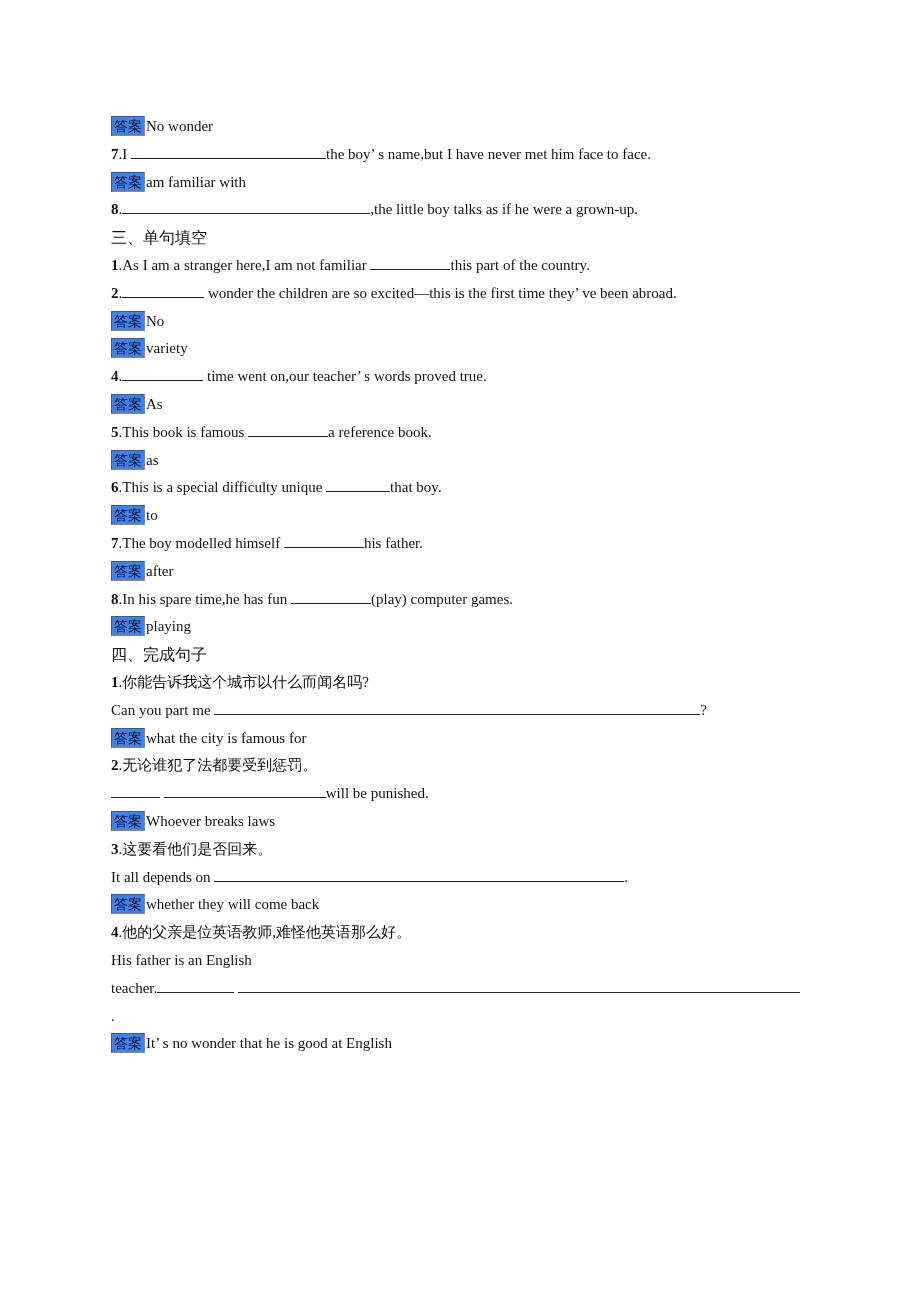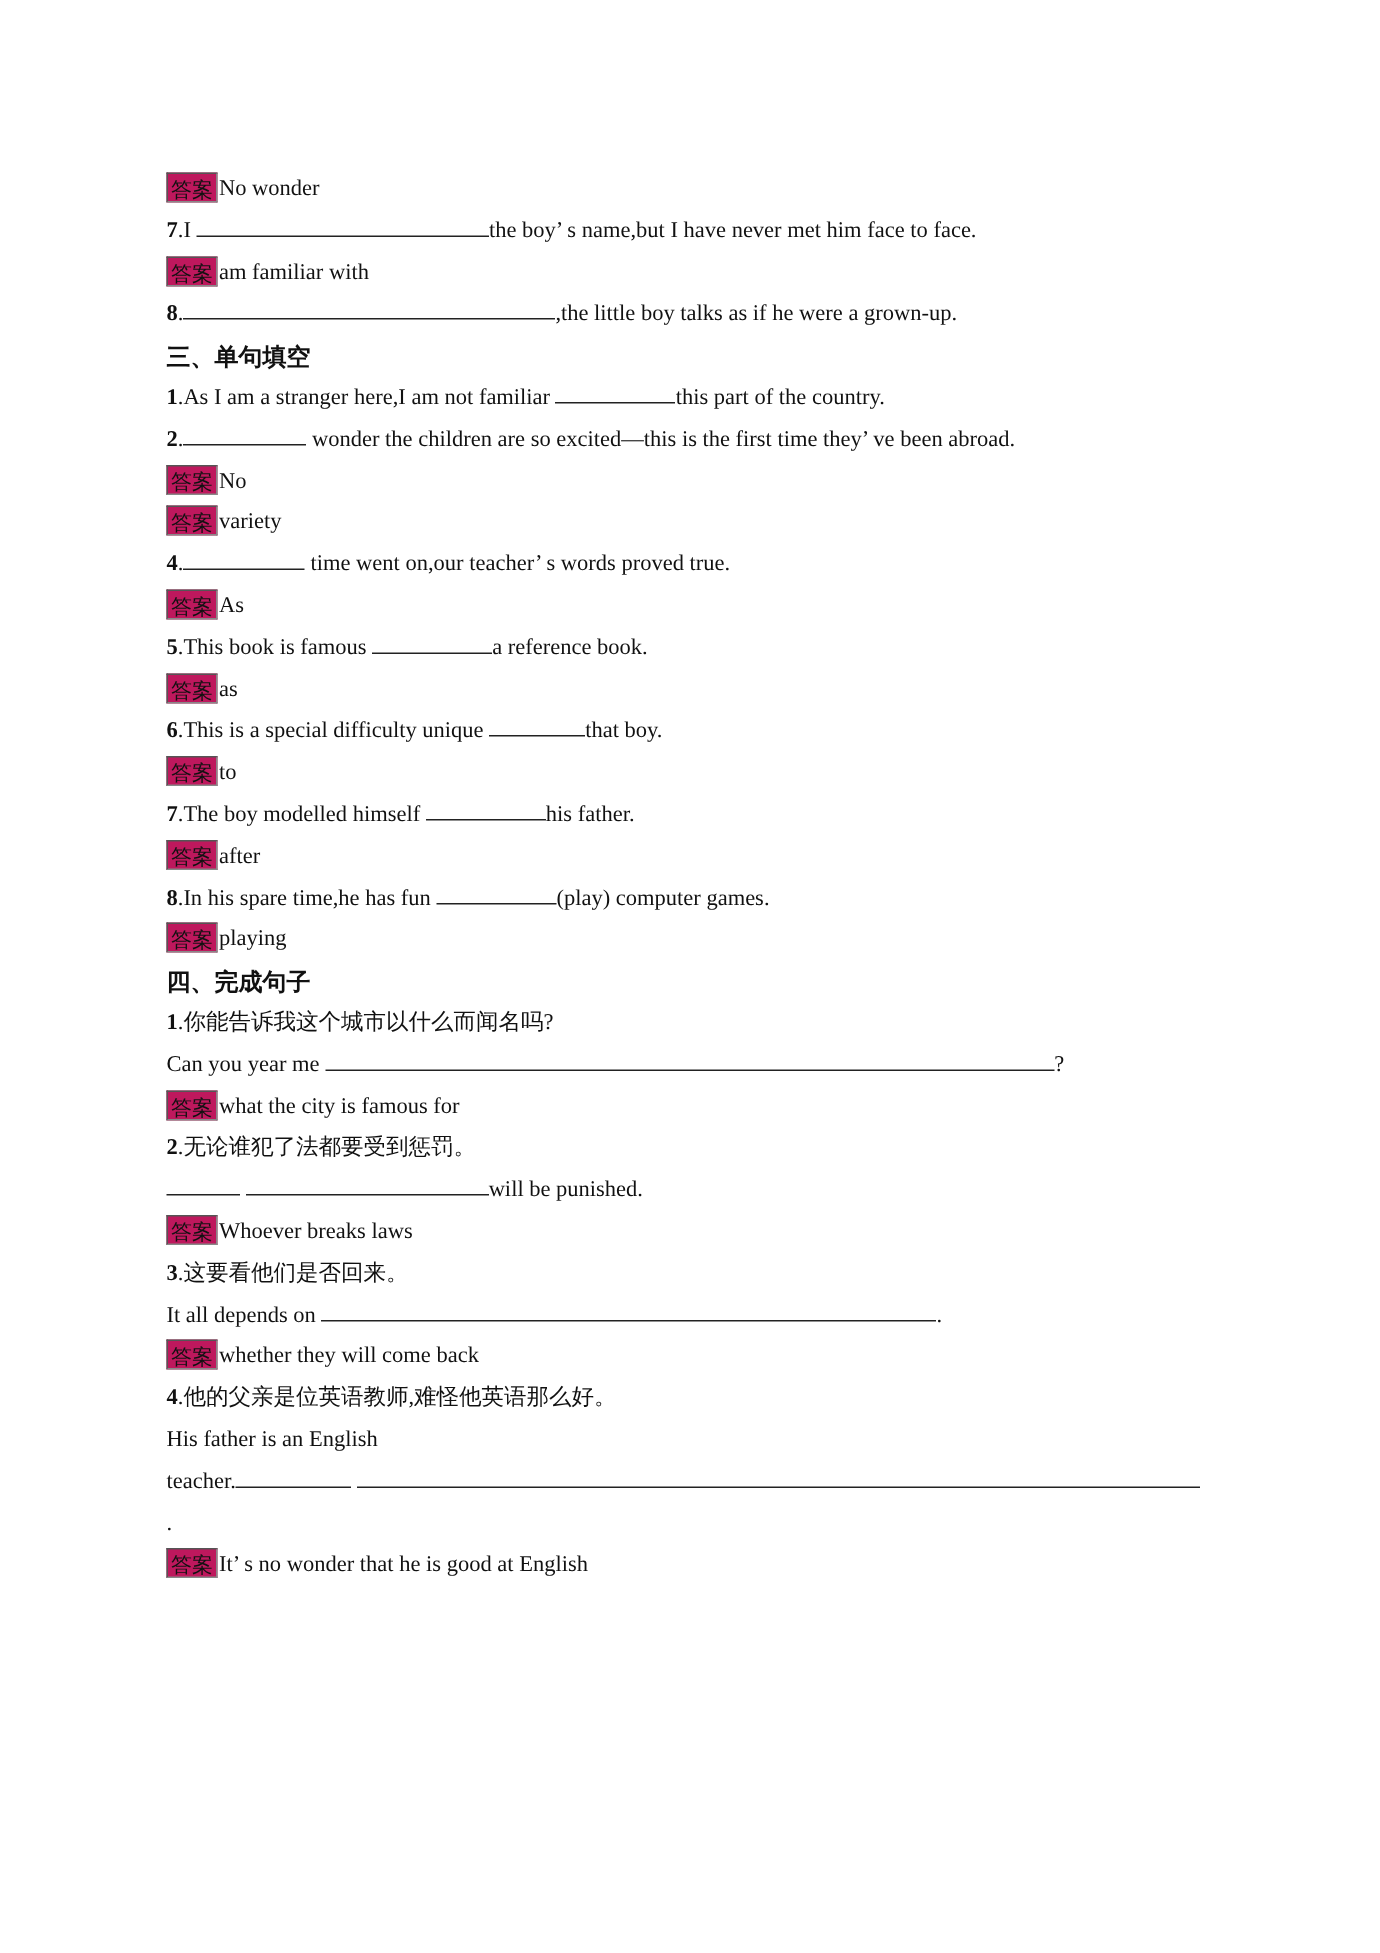--- a/index.html
+++ b/index.html
@@ -6,28 +6,28 @@
     body {
       width: 920px; height: 1302px; position: relative; overflow: hidden;
       font-family: "Liberation Serif", "DejaVu Serif", serif;
       color: #111; font-size: 15px;
     }
     .page { position: absolute; left: 111px; top: 113px; width: 720px; }
     .line { height: 27.8px; line-height: 27.8px; white-space: nowrap; position: relative; }
     .num { font-weight: bold; }
     .blank { display: inline-block; border-bottom: 1px solid #222; height: 15px; vertical-align: baseline; }
     .ans-badge {
-      display: inline-block; background: #be185d; border: 1px solid #555;
+      display: inline-block; background: #3b82f6; border: 1px solid #555;
       border-right-color: #888; border-bottom-color: #888;
-      font-family: Liberation Sans, sans-serif; font-size: 14px;
+      font-family: Liberation Mono, monospace; font-size: 14px;
       line-height: 20px; height: 20px; padding: 0 2px; vertical-align: middle;
       margin-right: 1px; box-sizing: border-box; margin-top: -3px;
     }
     .section-title {
-      font-family: "DejaVu Sans", sans-serif; font-size: 16px; font-weight: bold;
+      font-family: "DejaVu Sans", sans-serif; font-size: 16px; font-weight: normal;
       height: 27.8px; line-height: 27.8px;
     }
   </style>
 </head>
 <body>
 
 <div class="page">
 
   <div class="line"><span class="ans-badge">答案</span><span>No wonder</span></div>
 
@@ -56,21 +56,21 @@
 
   <div class="line"><span class="num">7</span><span>.The boy modelled himself </span><span class="blank" style="width:80px"></span><span>his father.</span></div>
   <div class="line"><span class="ans-badge">答案</span><span>after</span></div>
 
   <div class="line"><span class="num">8</span><span>.In his spare time,he has fun </span><span class="blank" style="width:80px"></span><span>(play) computer games.</span></div>
   <div class="line"><span class="ans-badge">答案</span><span>playing</span></div>
 
   <div class="section-title">四、完成句子</div>
 
   <div class="line"><span class="num">1</span><span>.你能告诉我这个城市以什么而闻名吗?</span></div>
-  <div class="line"><span>Can you year me </span><span class="blank" style="width:486px"></span><span>?</span></div>
+  <div class="line"><span>Can you part me </span><span class="blank" style="width:486px"></span><span>?</span></div>
   <div class="line"><span class="ans-badge">答案</span><span>what the city is famous for</span></div>
 
   <div class="line"><span class="num">2</span><span>.无论谁犯了法都要受到惩罚。</span></div>
   <div class="line"><span class="blank" style="width:49px"></span> <span class="blank" style="width:162px"></span><span>will be punished.</span></div>
   <div class="line"><span class="ans-badge">答案</span><span>Whoever breaks laws</span></div>
 
   <div class="line"><span class="num">3</span><span>.这要看他们是否回来。</span></div>
   <div class="line"><span>It all depends on </span><span class="blank" style="width:410px"></span><span>.</span></div>
   <div class="line"><span class="ans-badge">答案</span><span>whether they will come back</span></div>
 

